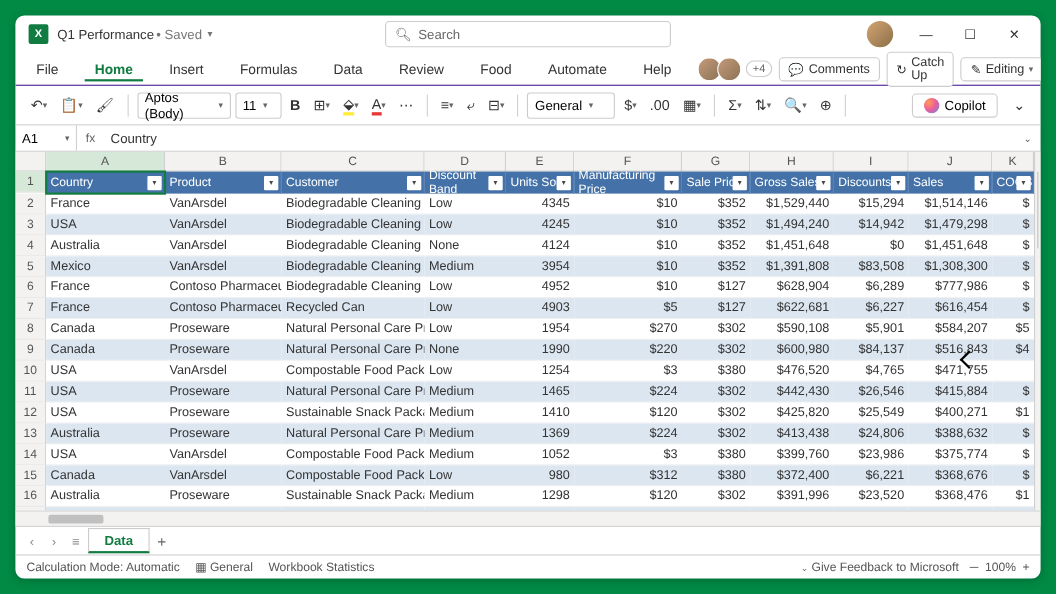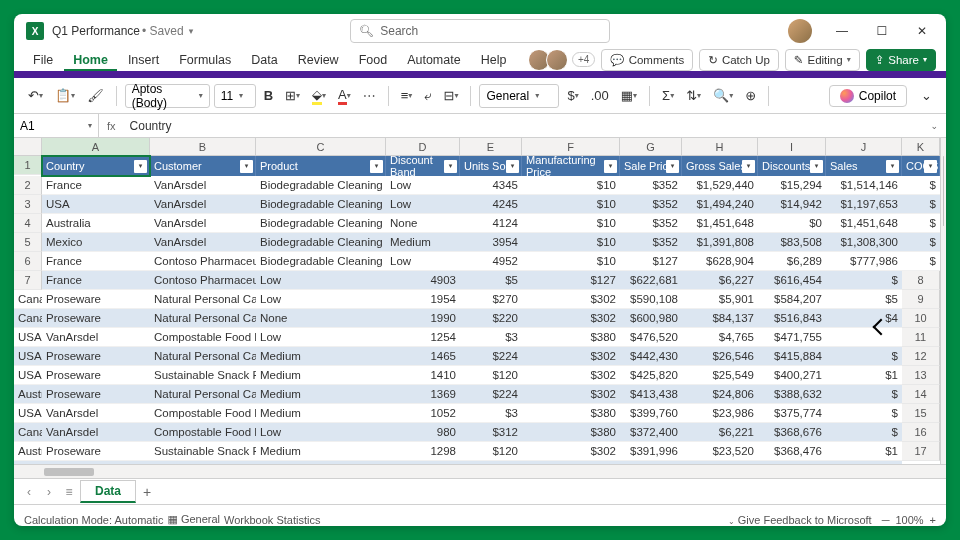--- a/index.html
+++ b/index.html
@@ -7,38 +7,38 @@
 .window{background:#fff;border-radius:8px;width:932px;height:512px;display:flex;flex-direction:column;overflow:hidden;box-shadow:0 2px 8px rgba(0,0,0,0.2)}
 .titlebar{display:flex;align-items:center;height:34px;padding:0 6px;gap:8px;position:relative}
 .app-icon{width:18px;height:18px;background:#107c41;border-radius:2px;display:flex;align-items:center;justify-content:center;color:#fff;font-size:10px;font-weight:bold;margin-left:6px}
 .doc-title{font-size:12px;color:#333;display:flex;align-items:center;gap:2px}
 .doc-saved{color:#777}
 .doc-chev{color:#777;font-size:9px;margin-left:3px}
 .search-box{position:absolute;left:50%;transform:translateX(-50%);width:260px;height:24px;border:1px solid #ccc;border-radius:4px;display:flex;align-items:center;padding:0 8px;gap:6px;color:#666;font-size:12px;top:5px}
 .win-controls{margin-left:auto;display:flex;gap:4px;align-items:center}
 .win-btn{width:36px;height:28px;display:flex;align-items:center;justify-content:center;color:#333;font-size:12px;cursor:pointer}
 .avatar{width:24px;height:24px;border-radius:50%;background:linear-gradient(135deg,#d4a574,#8b6f47);margin-right:8px}
-.menubar{display:flex;align-items:center;height:30px;padding:0 10px;gap:2px;font-size:12.5px;color:#333;border-bottom:7px solid #4c1d95}
+.menubar{display:flex;align-items:center;height:30px;padding:0 10px;gap:15px;font-size:12.5px;color:#333;border-bottom:1px solid #4c1d95}
 .menu-item{padding:4px 9px;cursor:pointer}
 .menu-item.active{color:#107c41;border-bottom:2px solid #107c41;padding-bottom:2px;font-weight:600}
 .menu-right{margin-left:auto;display:flex;align-items:center;gap:6px}
 .collab{display:flex;align-items:center;gap:2px}
 .collab-av{width:22px;height:22px;border-radius:50%;background:linear-gradient(135deg,#c49a7a,#8b7355);border:1px solid #fff}
 .collab-count{font-size:10px;color:#666;border:1px solid #ccc;border-radius:9px;padding:1px 5px;margin-left:2px}
 .ribbon-btn{display:flex;align-items:center;gap:4px;padding:3px 8px;border:1px solid #ccc;border-radius:4px;font-size:11.5px;color:#333;cursor:pointer;background:#fff}
 .share-btn{background:#107c41;color:#fff;border-color:#107c41}
 .toolbar{display:flex;align-items:center;height:36px;padding:0 10px;gap:4px;border-bottom:1px solid #d0d0d0}
 .tb{display:flex;align-items:center;justify-content:center;height:26px;padding:0 4px;cursor:pointer;color:#333;font-size:13px}
 .tb-sep{width:1px;height:20px;background:#d0d0d0;margin:0 4px}
 .tb-sel{border:1px solid #ccc;border-radius:3px;padding:0 6px;height:24px;display:flex;align-items:center;font-size:12px;gap:6px;min-width:0}
 .tb-chev{font-size:8px;color:#666}
 .copilot-btn{margin-left:auto;display:flex;align-items:center;gap:5px;padding:3px 10px;border:1px solid #ccc;border-radius:4px;font-size:12px}
 .copilot-ico{width:14px;height:14px;background:radial-gradient(circle at 30% 30%,#ff9a56,#e85d9e,#5b8def);border-radius:50%}
 .namebox-row{display:flex;align-items:center;height:24px;border-bottom:1px solid #d0d0d0;font-size:12px}
-.namebox{width:85px;padding:0 6px;border-right:1px solid #d0d0d0;height:100%;display:flex;align-items:center;justify-content:space-between}
+.namebox{width:56px;padding:0 6px;border-right:1px solid #d0d0d0;height:100%;display:flex;align-items:center;justify-content:space-between}
 .fx-ico{padding:0 8px;color:#666;font-size:11px}
 .formula-bar{flex:1;padding:0 6px;color:#333}
 .formula-chev{padding:0 8px;color:#666;font-size:9px}
 .grid-area{flex:1;display:flex;overflow:hidden;position:relative}
 .grid{display:grid;grid-template-columns:28px 108px 106px 130px 74px 62px 98px 62px 76px 68px 76px 38px;font-size:11.5px;color:#333;flex:1}
 .col-hdr{background:#f3f2f1;border-right:1px solid #d0d0d0;border-bottom:1px solid #d0d0d0;text-align:center;height:18px;line-height:18px;font-size:11px;color:#555}
 .col-hdr.sel{background:#d6e8d8}
 .corner{background:#f3f2f1;border-right:1px solid #d0d0d0;border-bottom:1px solid #d0d0d0}
 .row-hdr{background:#f3f2f1;border-right:1px solid #d0d0d0;border-bottom:1px solid #e8e8e8;text-align:center;font-size:11px;color:#555;height:19px;line-height:19px}
 .row-hdr.sel{background:#d6e8d8}
@@ -50,21 +50,21 @@
 .row-odd .td{background:#fff}
 .sel-cell{outline:2px solid #107c41;outline-offset:-1px;z-index:2;position:relative}
 .vscroll{width:14px;background:#f3f2f1;border-left:1px solid #d0d0d0;position:relative}
 .vthumb{position:absolute;top:18px;left:2px;right:2px;height:70px;background:#c0c0c0;border-radius:2px}
 .hscroll-area{height:14px;background:#f3f2f1;border-top:1px solid #d0d0d0;display:flex;align-items:center}
 .hthumb{margin-left:30px;width:50px;height:8px;background:#c0c0c0;border-radius:2px}
 .tabs-row{display:flex;align-items:center;height:26px;border-top:1px solid #d0d0d0;padding:0 6px;gap:2px;font-size:12px}
 .tab-nav{width:18px;text-align:center;color:#888;cursor:pointer}
 .sheet-tab{padding:3px 14px;background:#fff;border:1px solid #ccc;border-bottom:2px solid #107c41;font-weight:600;color:#107c41;cursor:pointer}
 .add-sheet{width:18px;text-align:center;color:#666;cursor:pointer;font-size:14px}
-.statusbar{display:flex;align-items:flex-end;height:22px;padding:0 10px;font-size:11px;color:#555;border-top:1px solid #d0d0d0;gap:4px}
+.statusbar{display:flex;align-items:center;height:22px;padding:0 10px;font-size:11px;color:#555;border-top:1px solid #d0d0d0;gap:14px}
 .status-right{margin-left:auto;display:flex;align-items:center;gap:10px}
 .zoom{display:flex;align-items:center;gap:6px}
 .cursor{position:absolute;width:16px;height:16px;pointer-events:none;z-index:100}
 .cursor::before{content:'';position:absolute;border-left:2px solid #000;border-top:2px solid #000;width:10px;height:10px;transform:rotate(-45deg);top:3px;left:3px}
 </style>
 </head>
 <body>
 
 <div class="window">
   <div class="titlebar">
@@ -191,22 +191,22 @@
         <div class="col-hdr">D</div>
         <div class="col-hdr">E</div>
         <div class="col-hdr">F</div>
         <div class="col-hdr">G</div>
         <div class="col-hdr">H</div>
         <div class="col-hdr">I</div>
         <div class="col-hdr">J</div>
         <div class="col-hdr">K</div>
         <div class="row-hdr sel">1</div>
         <div class="th sel-cell">Country<div class="th-filter">▾</div></div>
+        <div class="th">Product<div class="th-filter">▾</div></div>
         <div class="th">Customer<div class="th-filter">▾</div></div>
-        <div class="th">Product<div class="th-filter">▾</div></div>
         <div class="th">Discount Band<div class="th-filter">▾</div></div>
         <div class="th">Units Sold<div class="th-filter">▾</div></div>
         <div class="th">Manufacturing Price<div class="th-filter">▾</div></div>
         <div class="th">Sale Price<div class="th-filter">▾</div></div>
         <div class="th">Gross Sales<div class="th-filter">▾</div></div>
         <div class="th">Discounts<div class="th-filter">▾</div></div>
         <div class="th">Sales<div class="th-filter">▾</div></div>
         <div class="th">COGS<div class="th-filter">▾</div></div>
         <div class="row-hdr">2</div>
         <div class="row-odd">
@@ -264,21 +264,21 @@
         <div class="row-even">
           <div class="td num">$352</div>
         </div>
         <div class="row-even">
           <div class="td num">$1,494,240</div>
         </div>
         <div class="row-even">
           <div class="td num">$14,942</div>
         </div>
         <div class="row-even">
-          <div class="td num">$1,197,653</div>
+          <div class="td num">$1,479,298</div>
         </div>
         <div class="row-even">
           <div class="td num">$</div>
         </div>
         <div class="row-hdr">4</div>
         <div class="row-odd">
           <div class="td">Australia</div>
         </div>
         <div class="row-odd">
           <div class="td">VanArsdel</div>
@@ -377,20 +377,23 @@
         </div>
         <div class="row-odd">
           <div class="td num">$</div>
         </div>
         <div class="row-hdr">7</div>
         <div class="row-even">
           <div class="td">France</div>
         </div>
         <div class="row-even">
           <div class="td">Contoso Pharmaceuticals</div>
+        </div>
+        <div class="row-even">
+          <div class="td">Recycled Can</div>
         </div>
         <div class="row-even">
           <div class="td">Low</div>
         </div>
         <div class="row-even">
           <div class="td num">4903</div>
         </div>
         <div class="row-even">
           <div class="td num">$5</div>
         </div>

